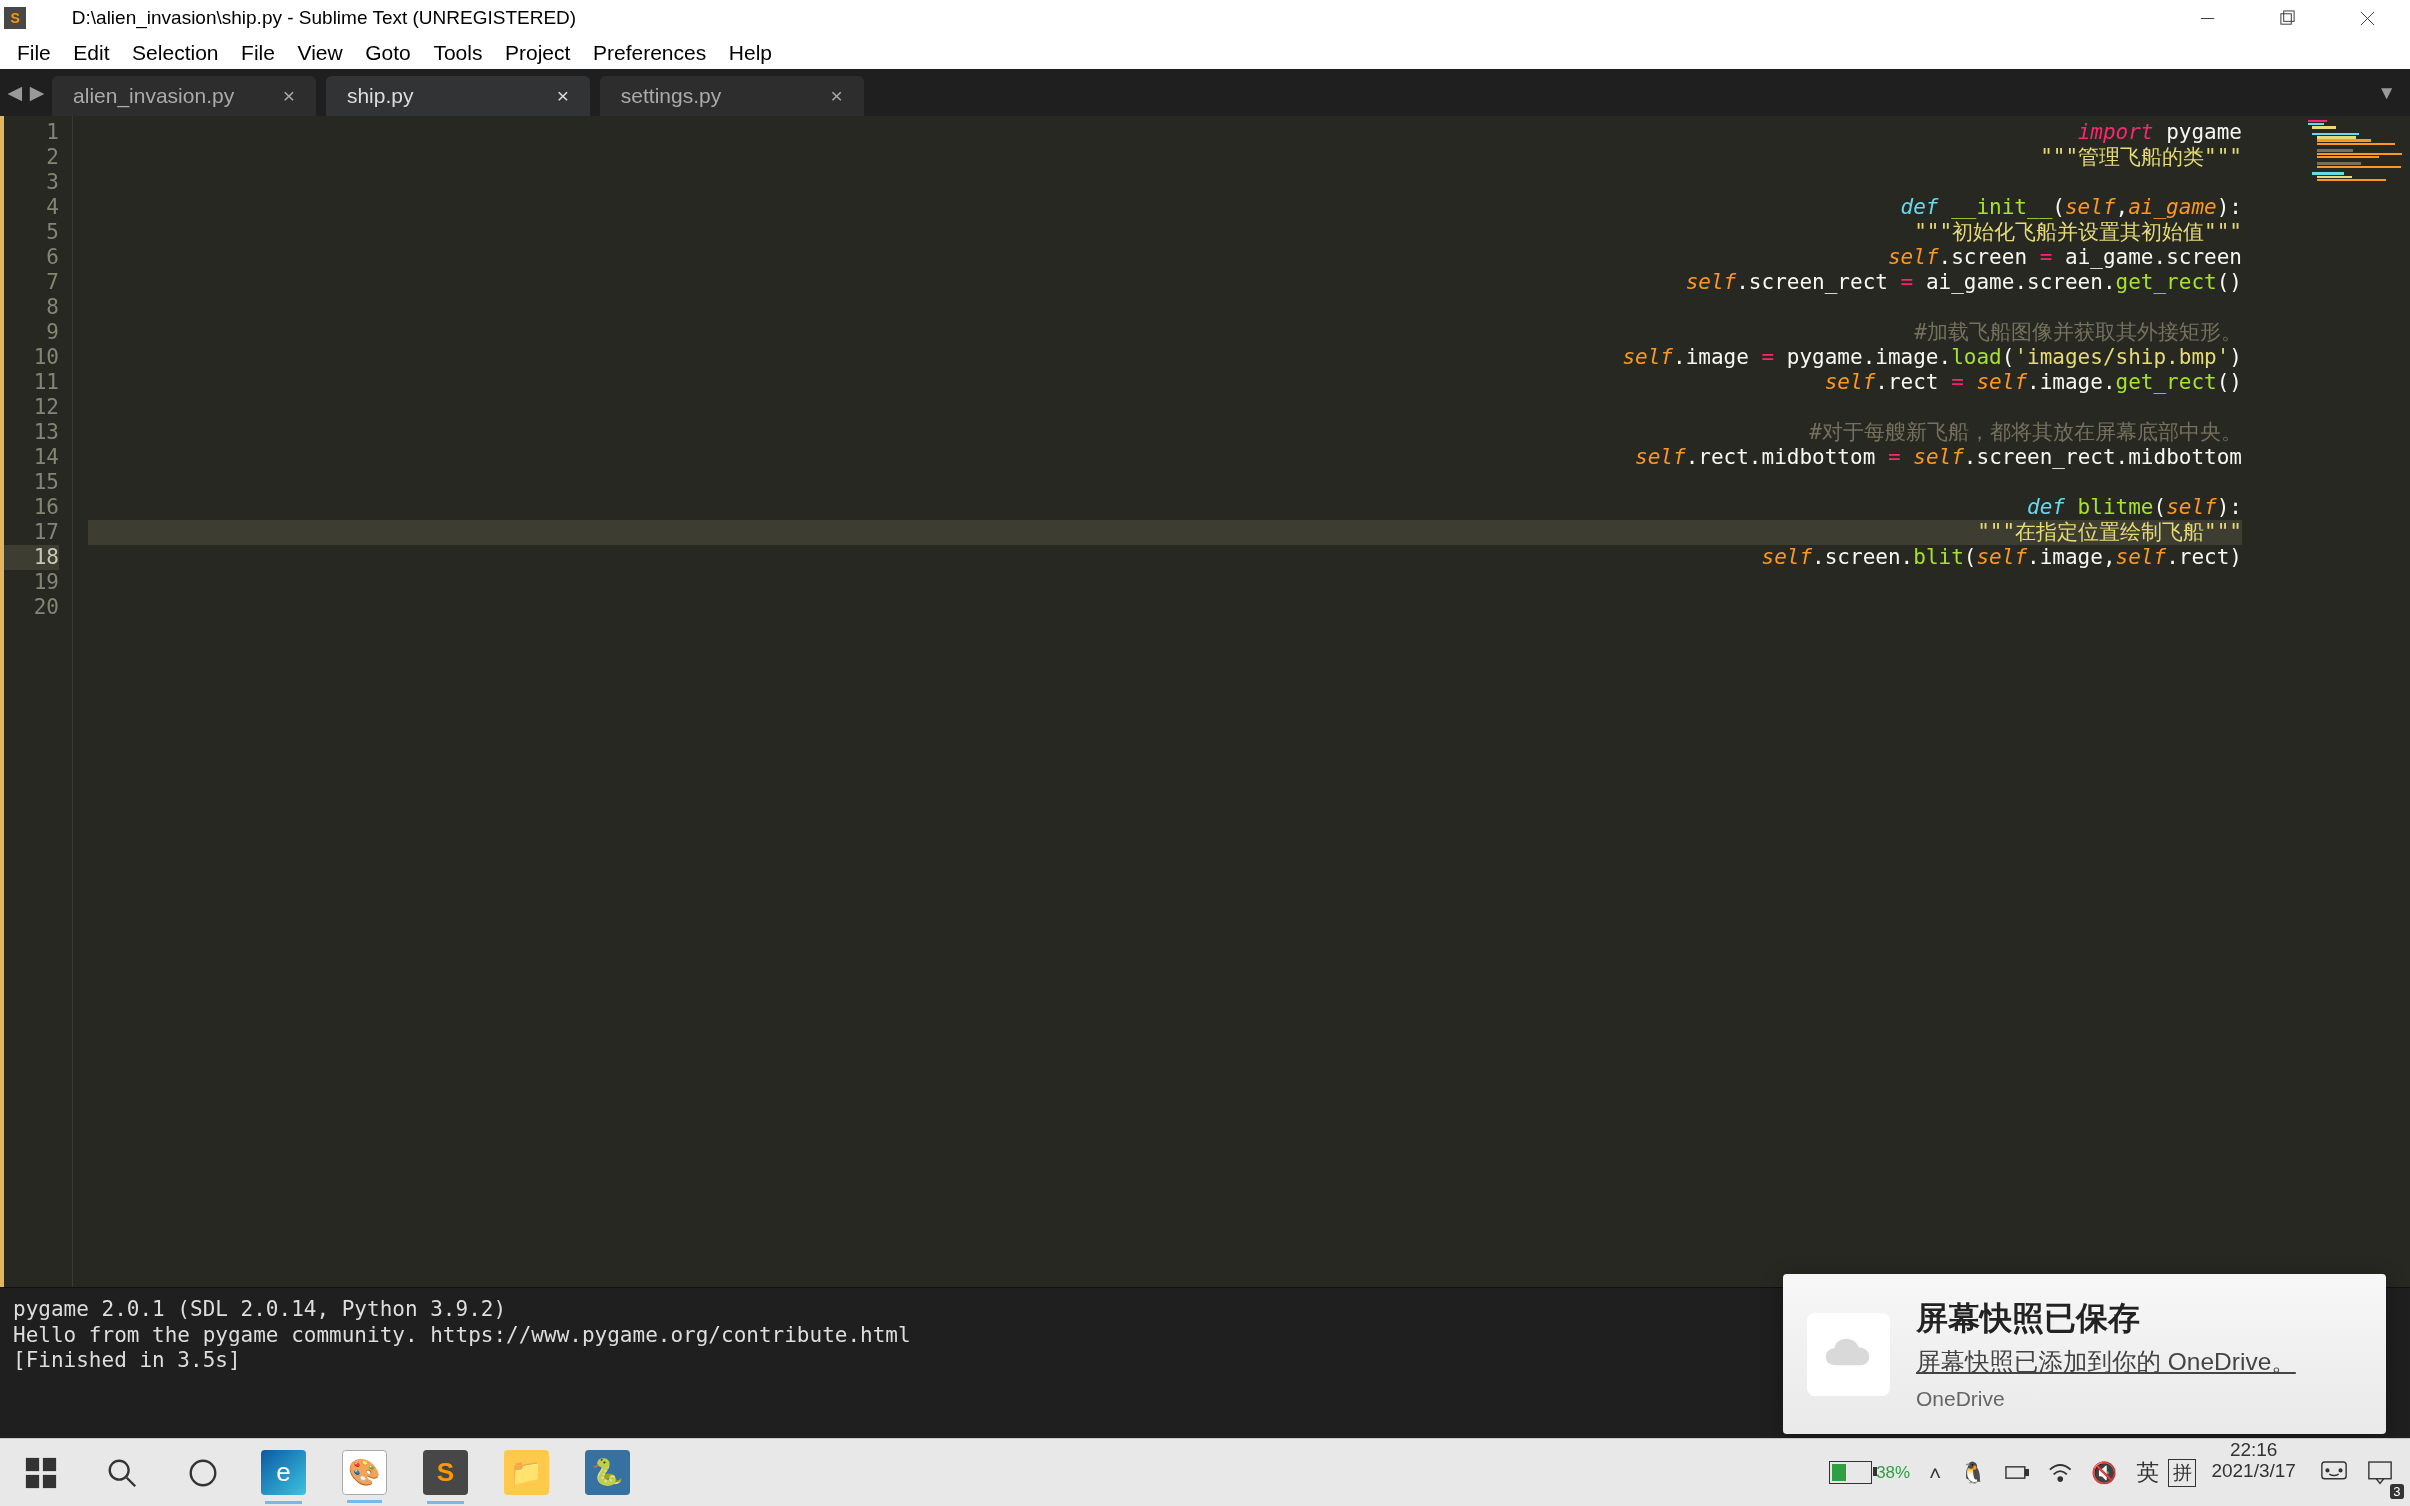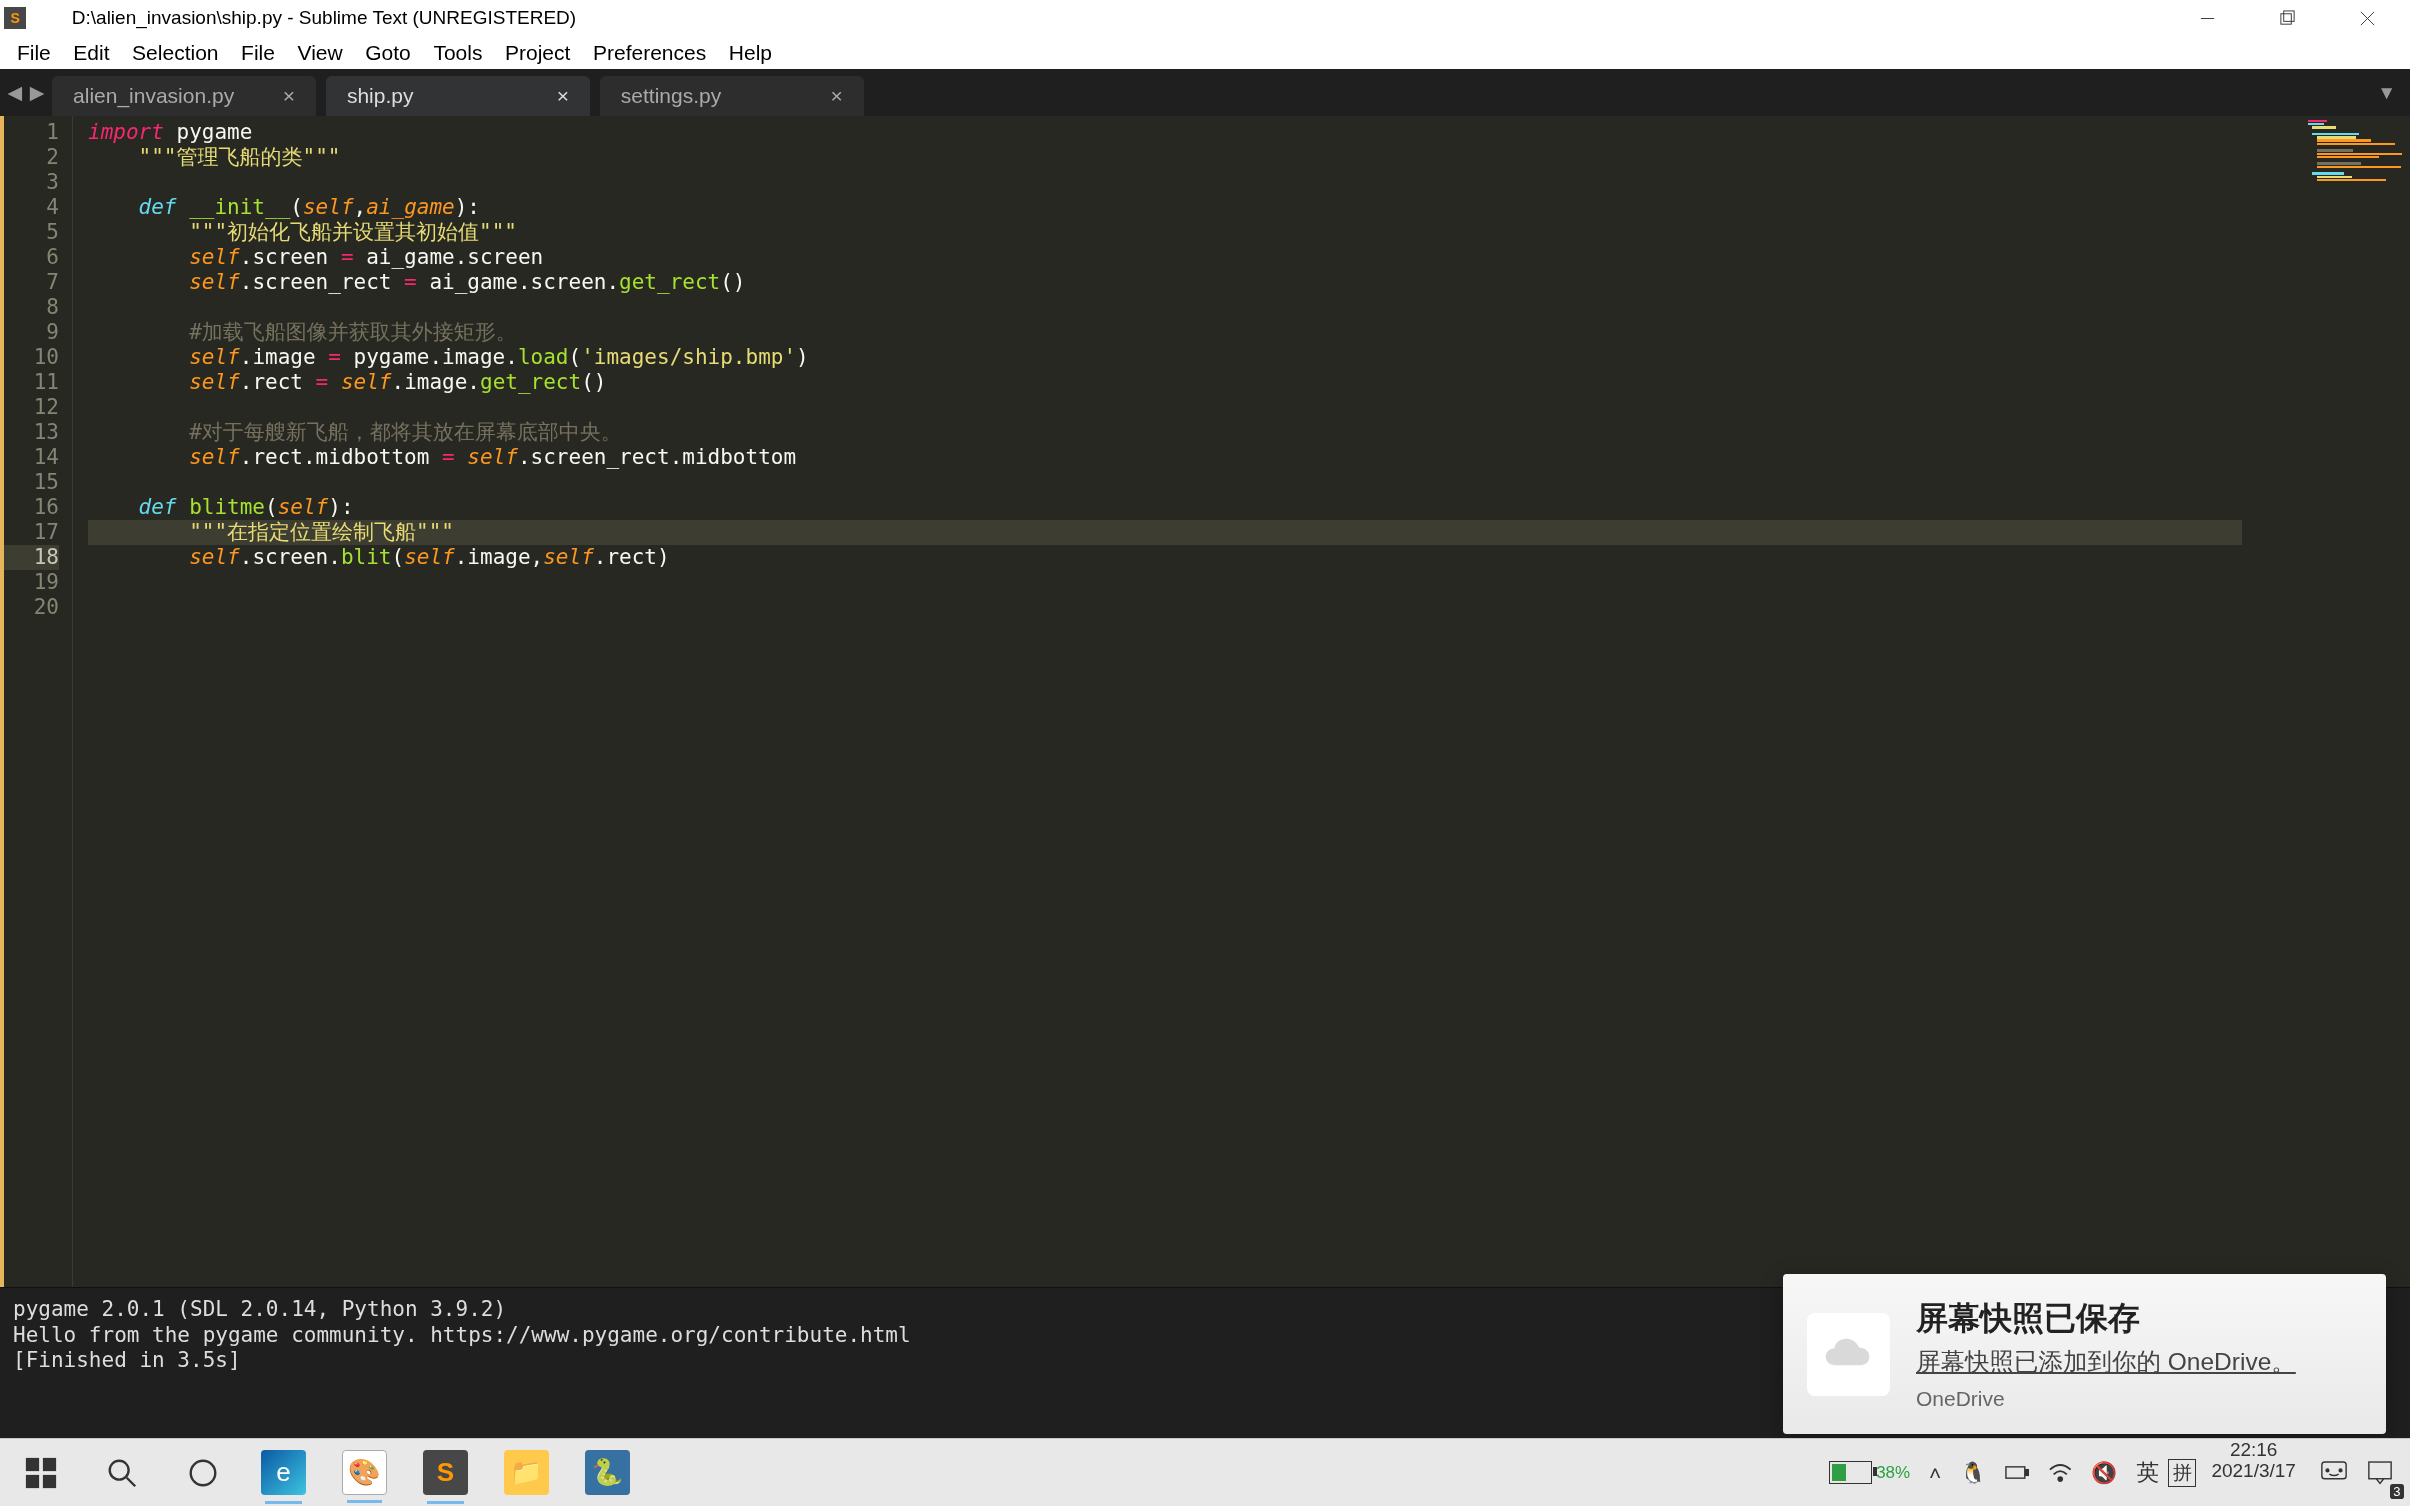--- a/index.html
+++ b/index.html
@@ -27,21 +27,21 @@
 .tab { height:40px; min-width:264px; background:#2d2d2d; color:#aaa; display:flex; align-items:center; padding:0 21px; font-size:21px; position:relative; border-top-left-radius:5.6px; border-top-right-radius:5.6px; margin-right:1.9px; }
 .tab.active { background:#313335; color:#ddd; }
 .tab .close { margin-left:auto; font-size:21px; }
 .tab-overflow { margin-left:auto; color:#999; padding:0 15px; font-size:19px; height:100%; display:flex; align-items:center; }
 
 
 .editor-wrap { flex:1; display:flex; background:#272822; position:relative; }
 .gutter { width:72px; background:#272822; color:#858575; font-family:Consolas,monospace; font-size:21px; text-align:right; padding:3.8px 13px 0 0; line-height:25px; }
 .gutter .ln { height:25px; }
 .gutter .ln.hl { background:#3e3d32; color:#c7c7b8; }
-.code { flex:1; font-family:Consolas,monospace; font-size:21px; color:#f8f8f2; padding:3.8px 0 0 15px; line-height:25px; position:relative; border-left:0.9px solid #3b3b36; }
+.code { flex:1; font-family:Consolas,monospace; font-size:21px; color:#f8f8f2; padding:3.8px 0 0 15px; line-height:25px; position:relative; border-left:0.9px solid #3b3b36;text-align:right; }
 .code pre { margin:0; font-family:inherit; }
 .code .line { height:25px; white-space:pre; }
 .code .line.hl { background:#3e3d32; }
 .edge-left { position:absolute; left:0; top:0; bottom:0; width:3.8px; background:#e4b55a; }
 
 .kw { color:#f92672; font-style:italic; }
 .kwdef { color:#66d9ef; font-style:italic; }
 .fn { color:#a6e22e; }
 .cls { color:#a6e22e; }
 .prm { color:#fd971f; font-style:italic; }

